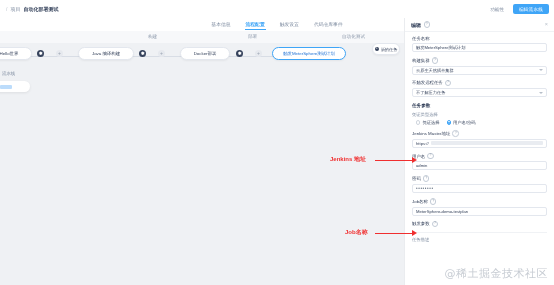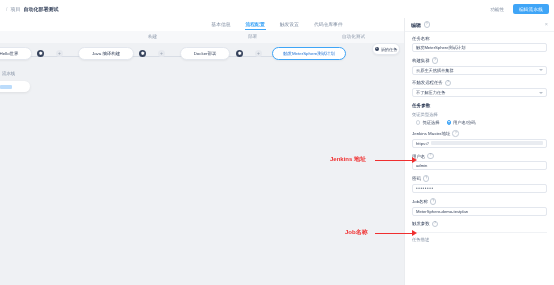--- a/index.html
+++ b/index.html
@@ -371,13 +371,14 @@
     <div class="shaft" style="width:37px"></div>
     <div class="headt" style="left:37px"></div>
   </div>
 
   <div class="anno" style="left:345px;top:228px">Job名称</div>
   <div class="arrow" style="left:375px;top:230px;width:42px">
     <div class="shaft" style="width:37px"></div>
     <div class="headt" style="left:37px"></div>
   </div>
 
+  <div class="watermark">@稀土掘金技术社区</div>
 </div>
 
 </body></html>

